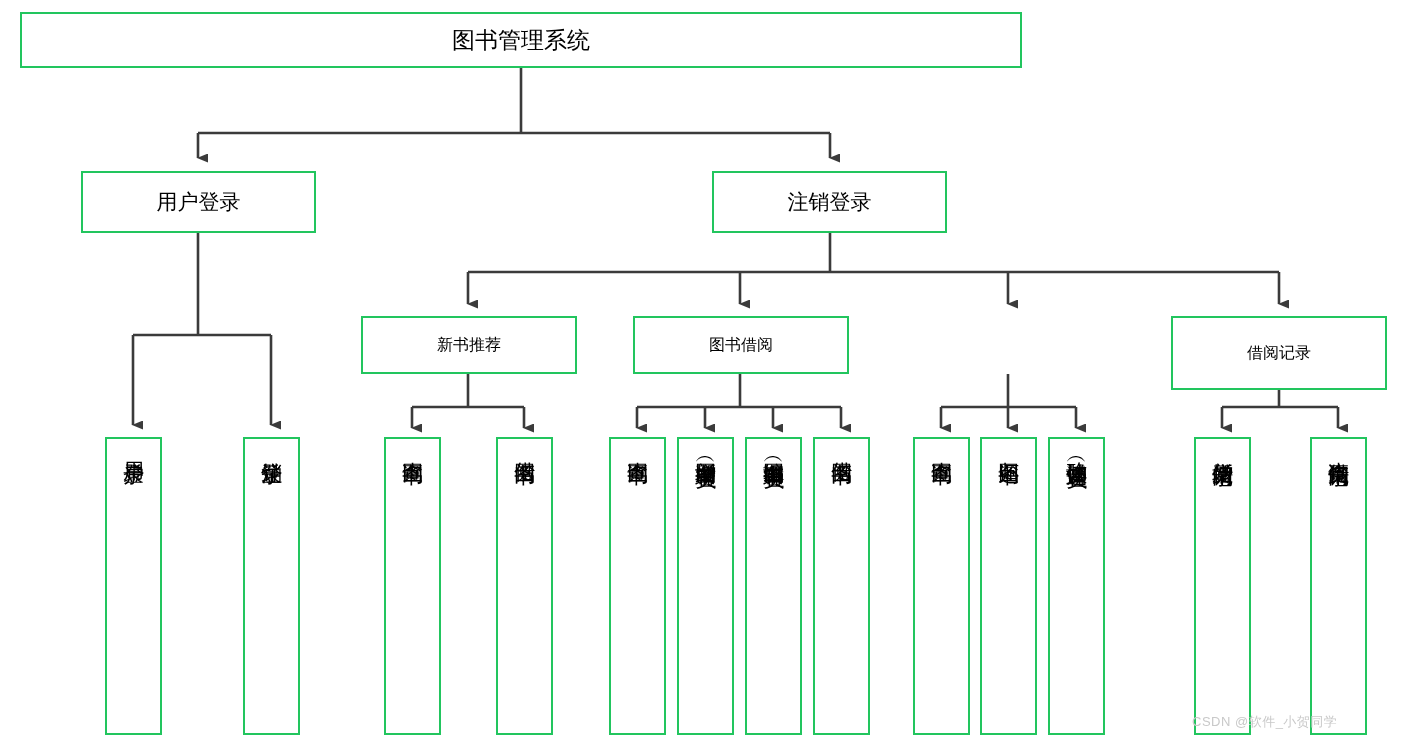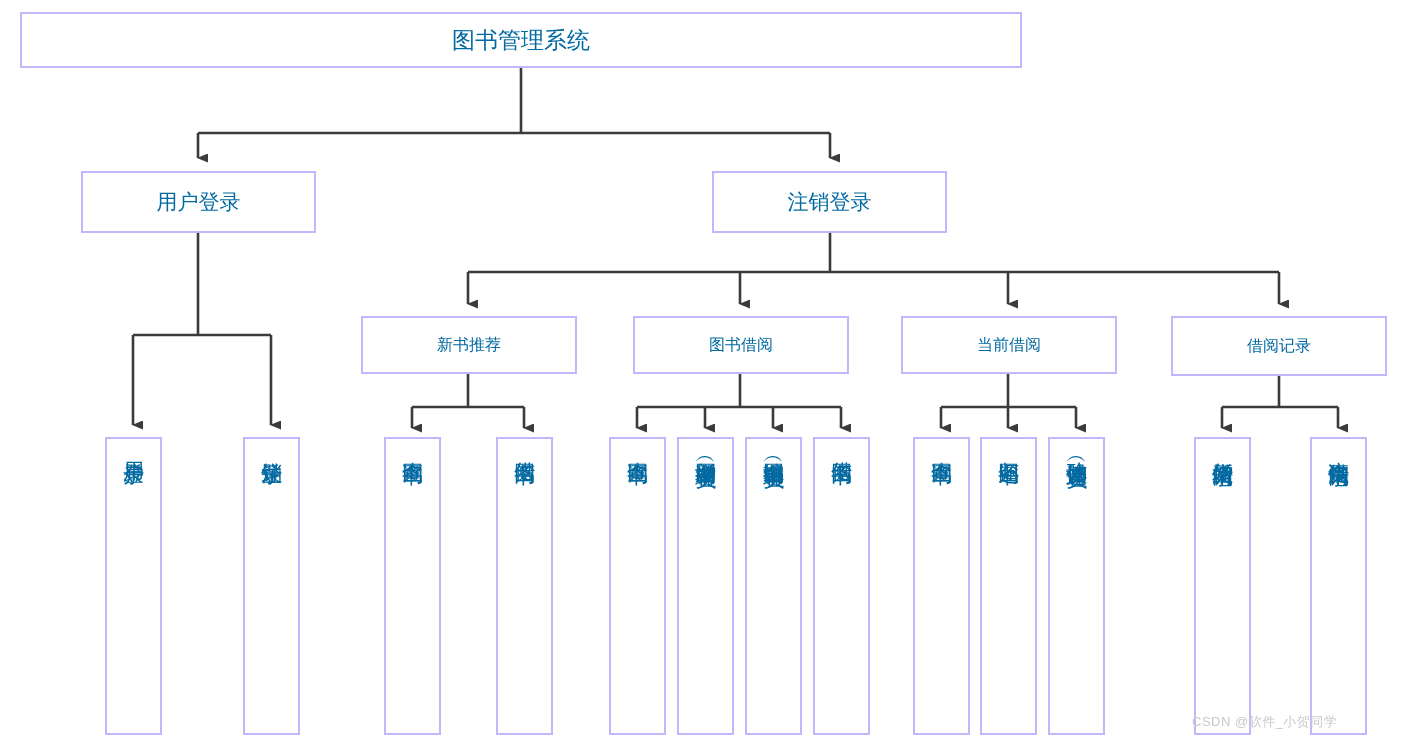--- a/index.html
+++ b/index.html
@@ -23,25 +23,25 @@
     left: 0;
     top: 0;
     width: 1405px;
     height: 747px;
     pointer-events: none;
   }
   .node {
     position: absolute;
     box-sizing: border-box;
     background: #ffffff;
-    border: 2px solid #c4b5fd;
+    border: 2px solid #22c55e;
     display: flex;
     align-items: center;
     justify-content: center;
-    color: #0369a1;
+    color: #000000;
     text-align: center;
   }
   .node.root {
     font-size: 23px;
   }
   .node.lvl2 {
     font-size: 21px;
   }
   .node.lvl3 {
     font-size: 16px;
@@ -131,24 +131,21 @@
   <div class="node lvl2" style="left:712px; top:171px; width:235px; height:62px;">
     <span>注销登录</span>
   </div>
 
   <div class="node lvl3" style="left:361px; top:316px; width:216px; height:58px;">
     <span>新书推荐</span>
   </div>
   <div class="node lvl3" style="left:633px; top:316px; width:216px; height:58px;">
     <span>图书借阅</span>
   </div>
-  <div class="node lvl3" style="left:901px; top:316px; width:216px; height:58px;">
-    <span>当前借阅</span>
-  </div>
-  <div class="node lvl3" style="left:1171px; top:316px; width:216px; height:60px;">
+  <div class="node lvl3" style="left:1171px; top:316px; width:216px; height:74px;">
     <span>借阅记录</span>
   </div>
 
   <div class="node leaf" style="left:105px; top:437px; width:57px; height:298px;">
     <span class="vtext">用户登录</span>
   </div>
   <div class="node leaf" style="left:243px; top:437px; width:57px; height:298px;">
     <span class="vtext">注销登录</span>
   </div>
 

